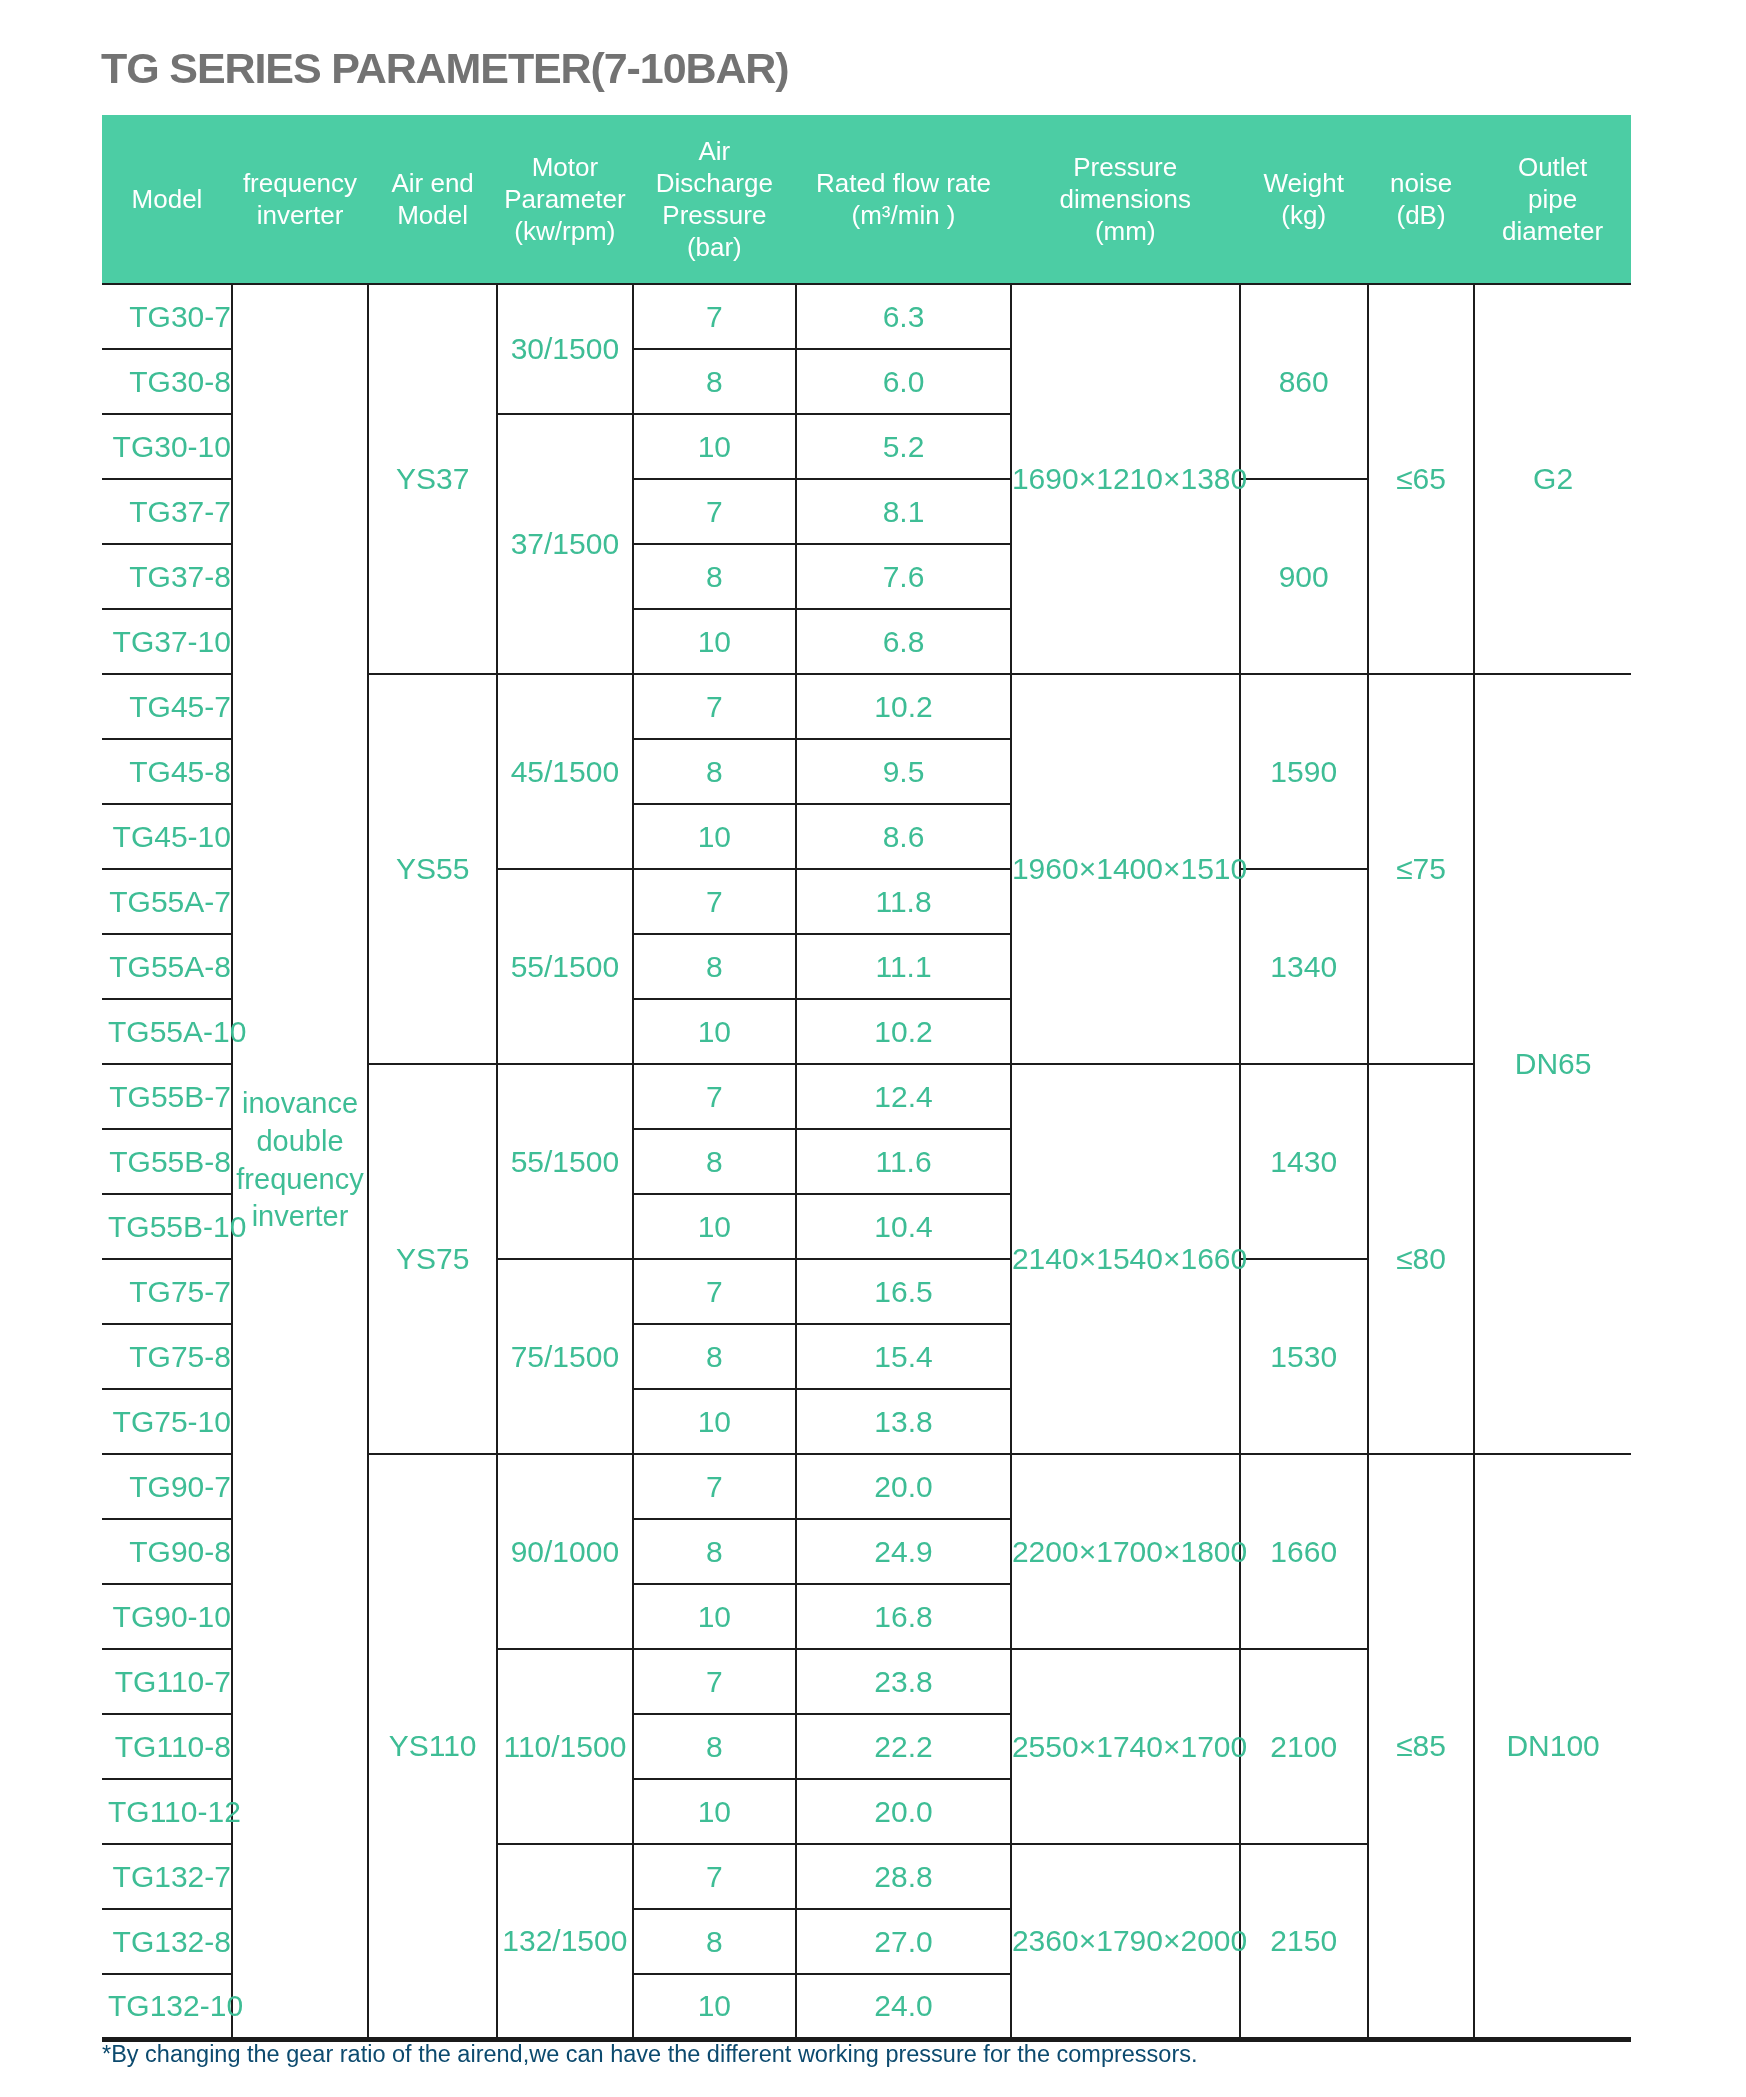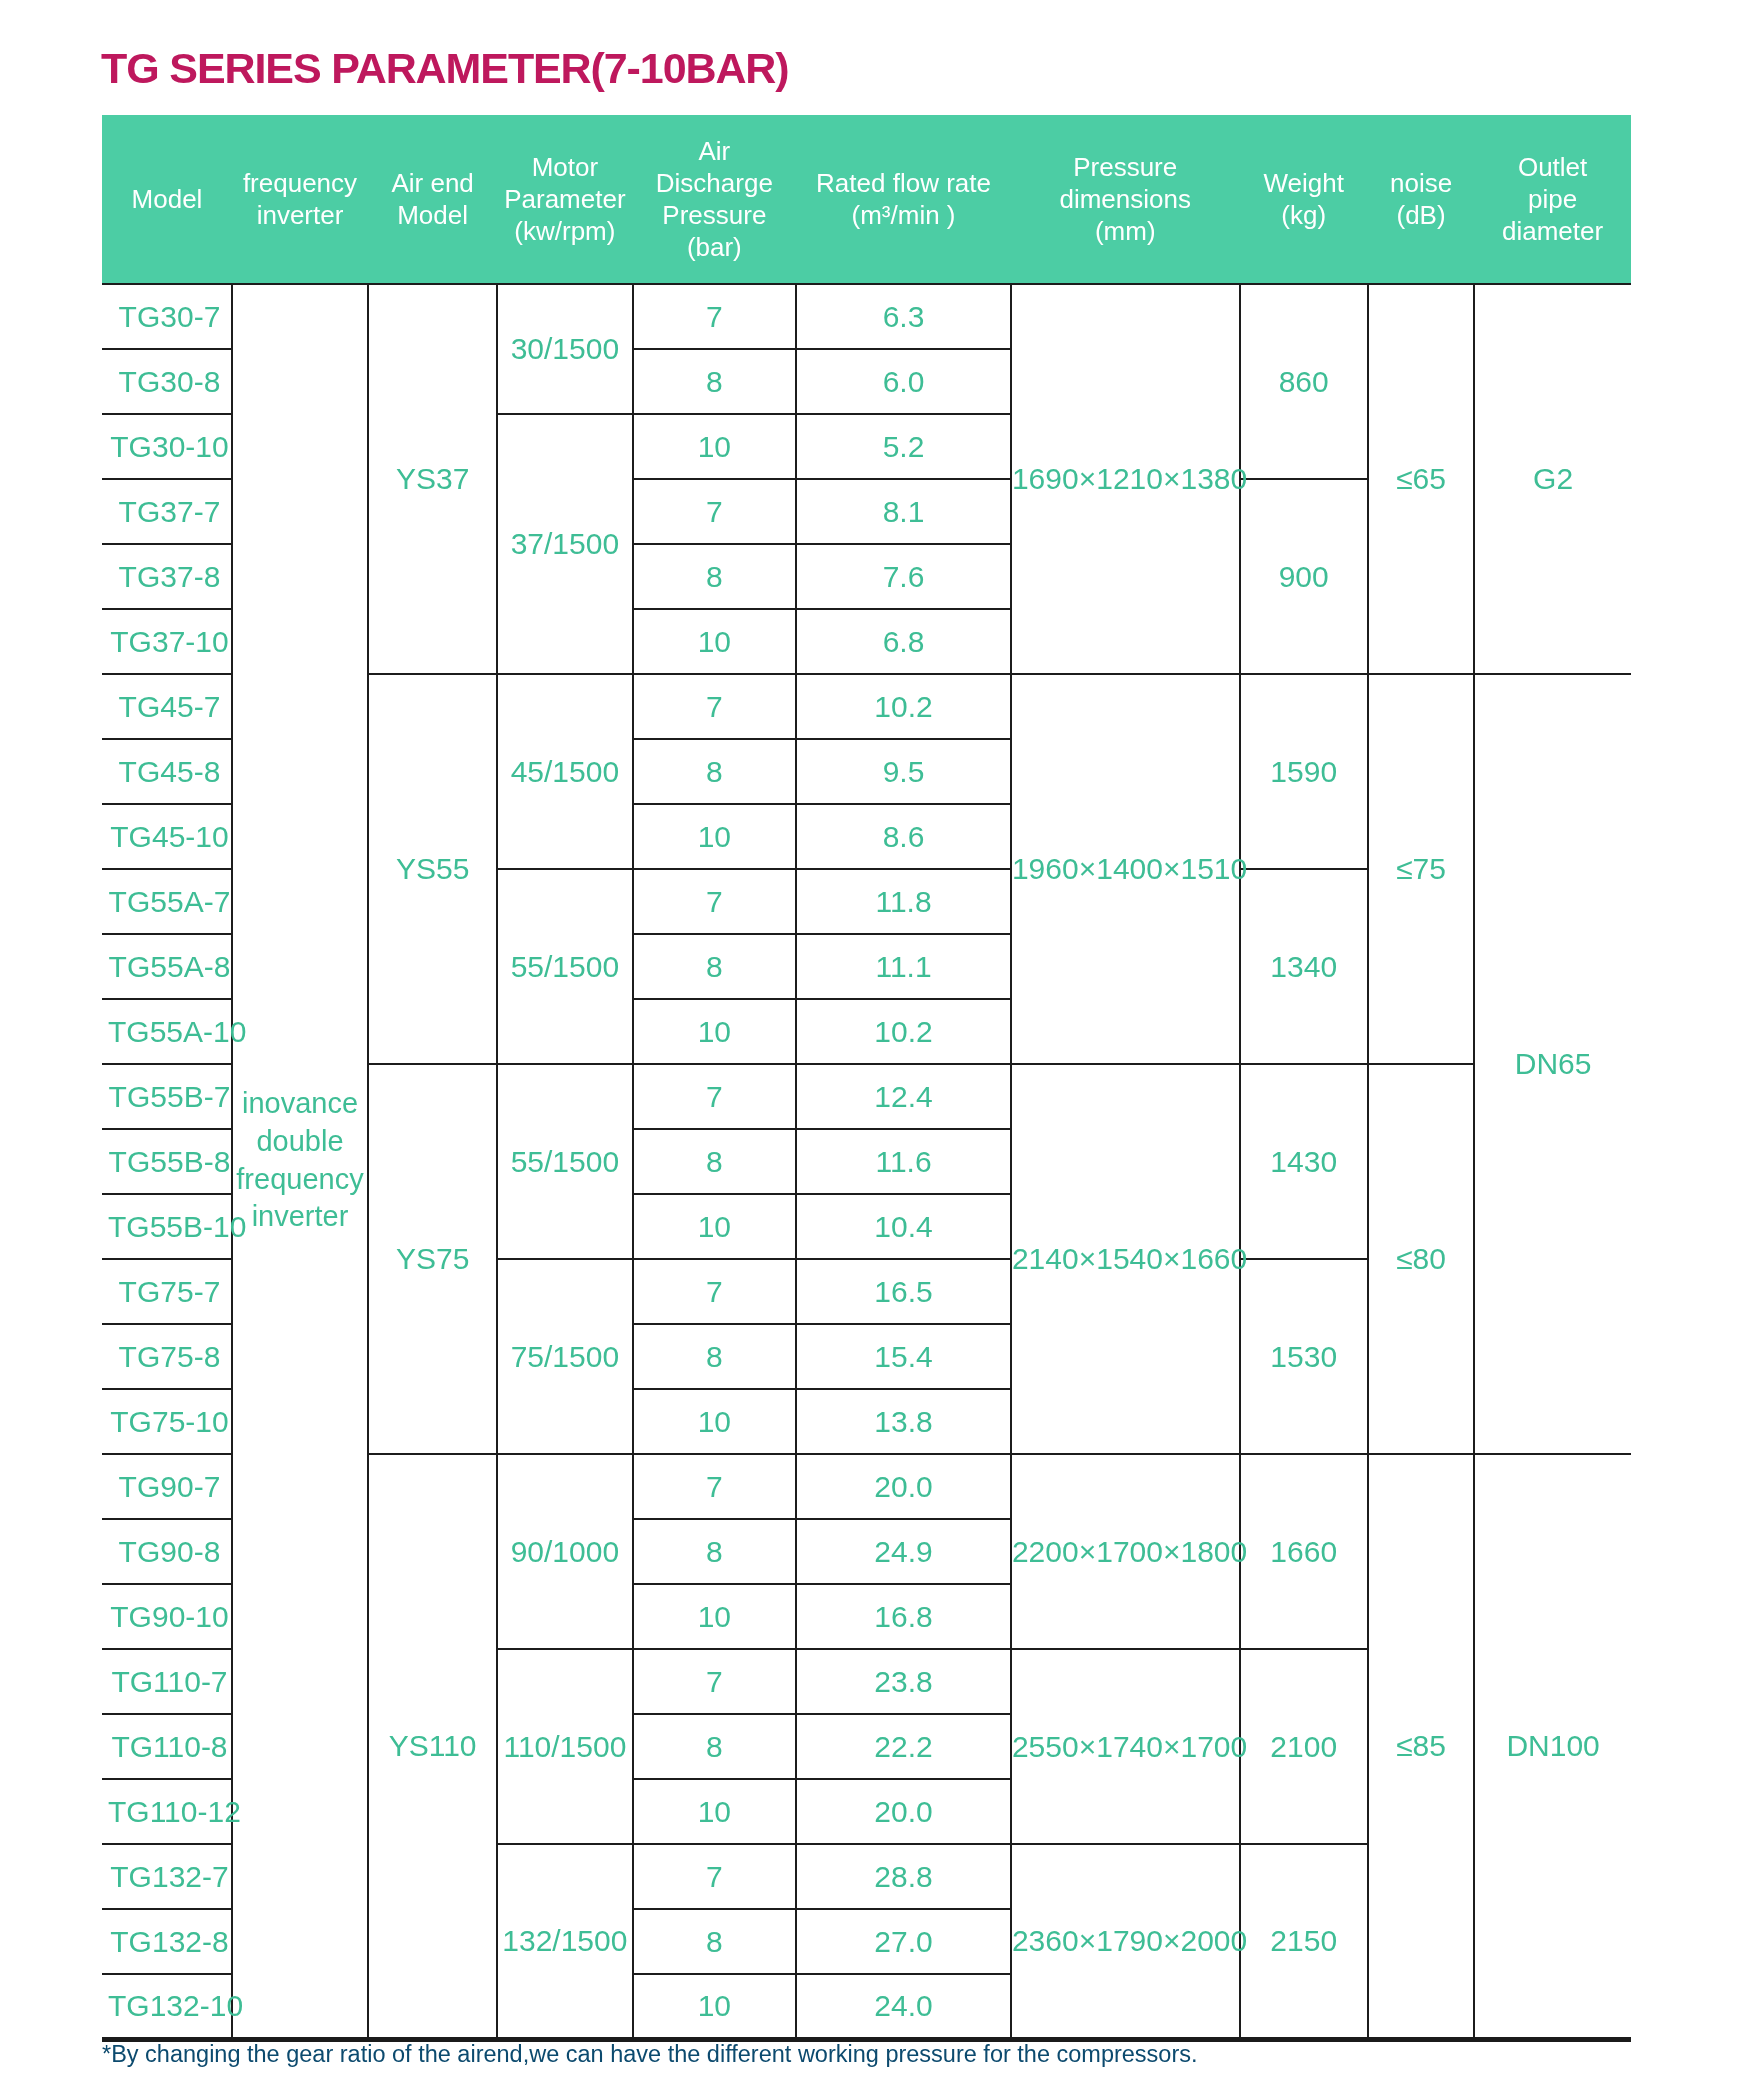--- a/index.html
+++ b/index.html
@@ -15,21 +15,21 @@
     background: #ffffff;
     overflow: hidden;
   }
   .title {
     position: absolute;
     left: 101px;
     top: 44px;
     font-size: 43px;
     font-weight: 800;
     letter-spacing: -1.1px;
-    color: #be185d;
+    color: #737373;
     white-space: nowrap;
     text-align: center;
   }
   table.spec {
     position: absolute;
     left: 102px;
     top: 115px;
     width: 1529px;
     border-collapse: collapse;
     table-layout: fixed;
@@ -62,21 +62,21 @@
     border: 2.3px solid #1c1c1c;
     color: #3ebd95;
     font-size: 30px;
     text-align: center;
     vertical-align: middle;
     padding: 0;
     overflow: visible;
     white-space: nowrap;
   }
   td.left {
-    text-align: center;
+    text-align: right;
     padding-left: 6px;
   }
   td.wrap {
     font-size: 29px;
     line-height: 1.3;
     white-space: normal;
   }
   td.c0 { border-left: none; }
   td.c9 { border-right: none; margin-top: 12px; }
   .footnote {

